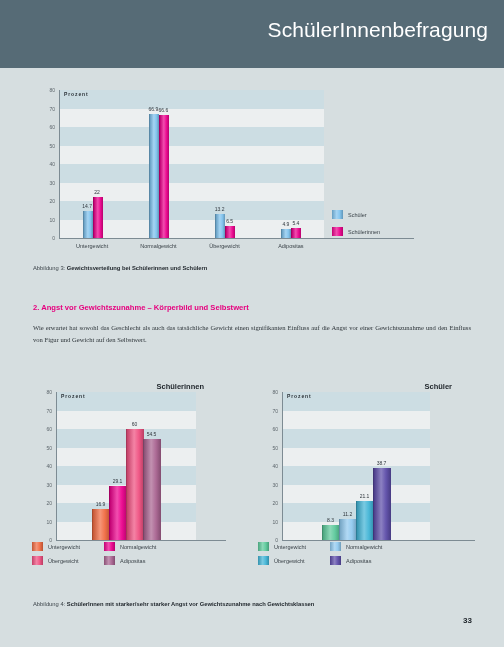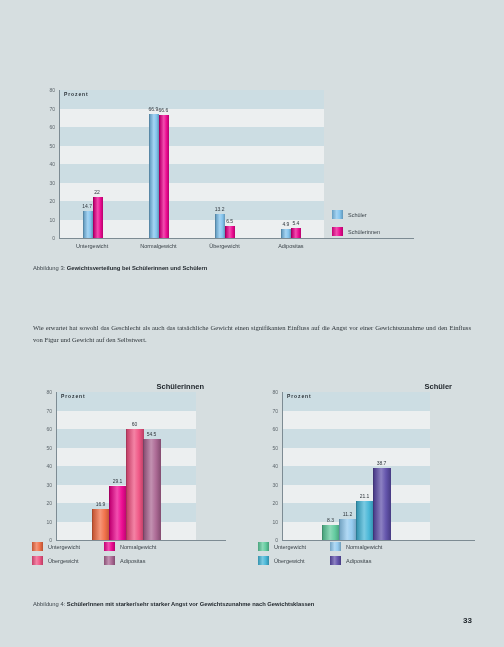--- a/index.html
+++ b/index.html
@@ -87,20 +87,23 @@
   .page-number{
     position:absolute;font-size:8px;font-weight:bold;color:#1d2329;
     font-family:"Liberation Sans", sans-serif;
   }
 </style>
 </head>
 <body>
 
 <div class="page">
 
+  <div class="header-band">
+    <div class="header-title">SchülerInnenbefragung</div>
+  </div>
 
   <div class="chart-panel" id="chart-fig3" style="left:14px;top:82px;width:476px;height:170px;">
     <div class="plot-wrap" id="fig3-plotwrap" style="position:absolute;left:0;top:0;width:476px;height:170px;">
         <div class="plot" style="left: 45px; top: 8px; width: 265px; height: 148px;">
           <div class="band" style="top: 0px; height: 18.5px; background: rgb(204, 221, 227);"></div>
           <div class="band" style="top: 37px; height: 18.5px; background: rgb(204, 221, 227);"></div>
           <div class="band" style="top: 74px; height: 18.5px; background: rgb(204, 221, 227);"></div>
           <div class="band" style="top: 111px; height: 18.5px; background: rgb(204, 221, 227);"></div>
         </div>
         <div class="axis-y" style="left: 45px; top: 8px; height: 149px; background: rgb(125, 139, 147);"></div>
@@ -144,20 +147,21 @@
           <span class="legend-text">Schülerinnen</span>
         </div>
       </div>
   </div>
 
   <div class="caption" style="left:33px;top:265px;">
     <span>Abbildung 3:</span>
     <b>Gewichtsverteilung bei Schülerinnen und Schülern</b>
   </div>
 
+  <div class="section-heading" style="left:33px;top:303px;">2. Angst vor Gewichtszunahme – Körperbild und Selbstwert</div>
 
   <div class="body-text" style="left:33px;top:322px;width:438px;">Wie erwartet hat sowohl das Geschlecht als auch das tatsächliche Gewicht einen signifikanten Einfluss auf die Angst vor einer Gewichtszunahme und den Einfluss von Figur und Gewicht auf den Selbstwert.</div>
 
   <div class="chart-panel" id="chart-fig4-left" style="left:14px;top:374px;width:222px;height:205px;">
     <div class="plot-wrap" id="fig4left-plotwrap" style="position:absolute;left:0;top:0;width:222px;height:205px;">
         <div class="plot" style="left: 42px; top: 18px; width: 140px; height: 148px;">
           <div class="band" style="top: 0px; height: 18.5px; background: rgb(204, 221, 227);"></div>
           <div class="band" style="top: 37px; height: 18.5px; background: rgb(204, 221, 227);"></div>
           <div class="band" style="top: 74px; height: 18.5px; background: rgb(204, 221, 227);"></div>
           <div class="band" style="top: 111px; height: 18.5px; background: rgb(204, 221, 227);"></div>

